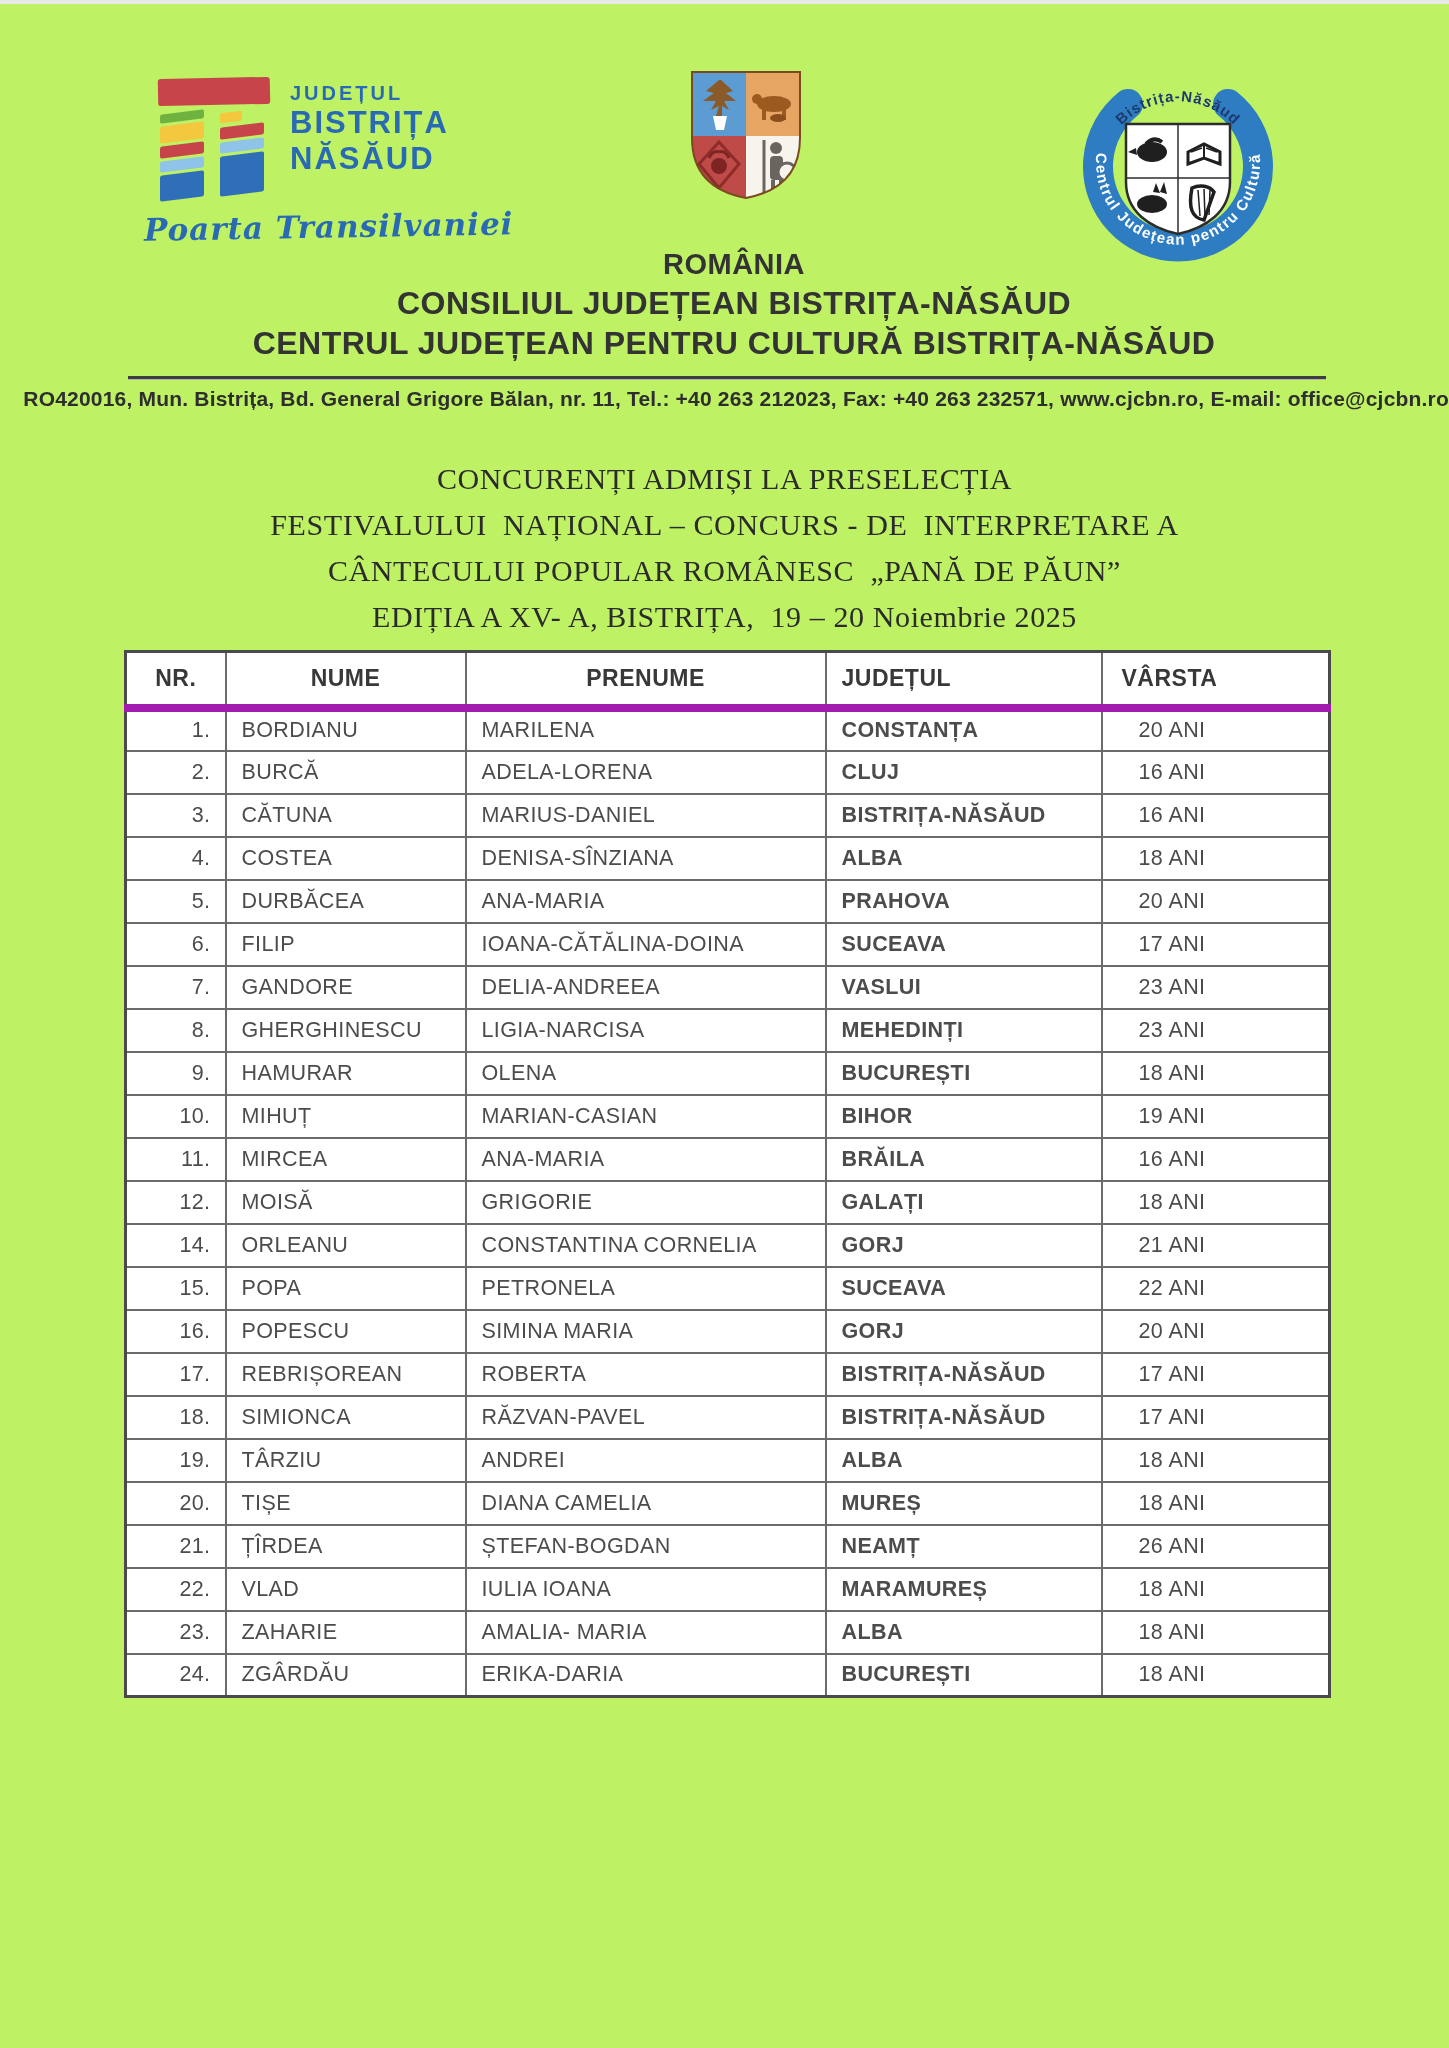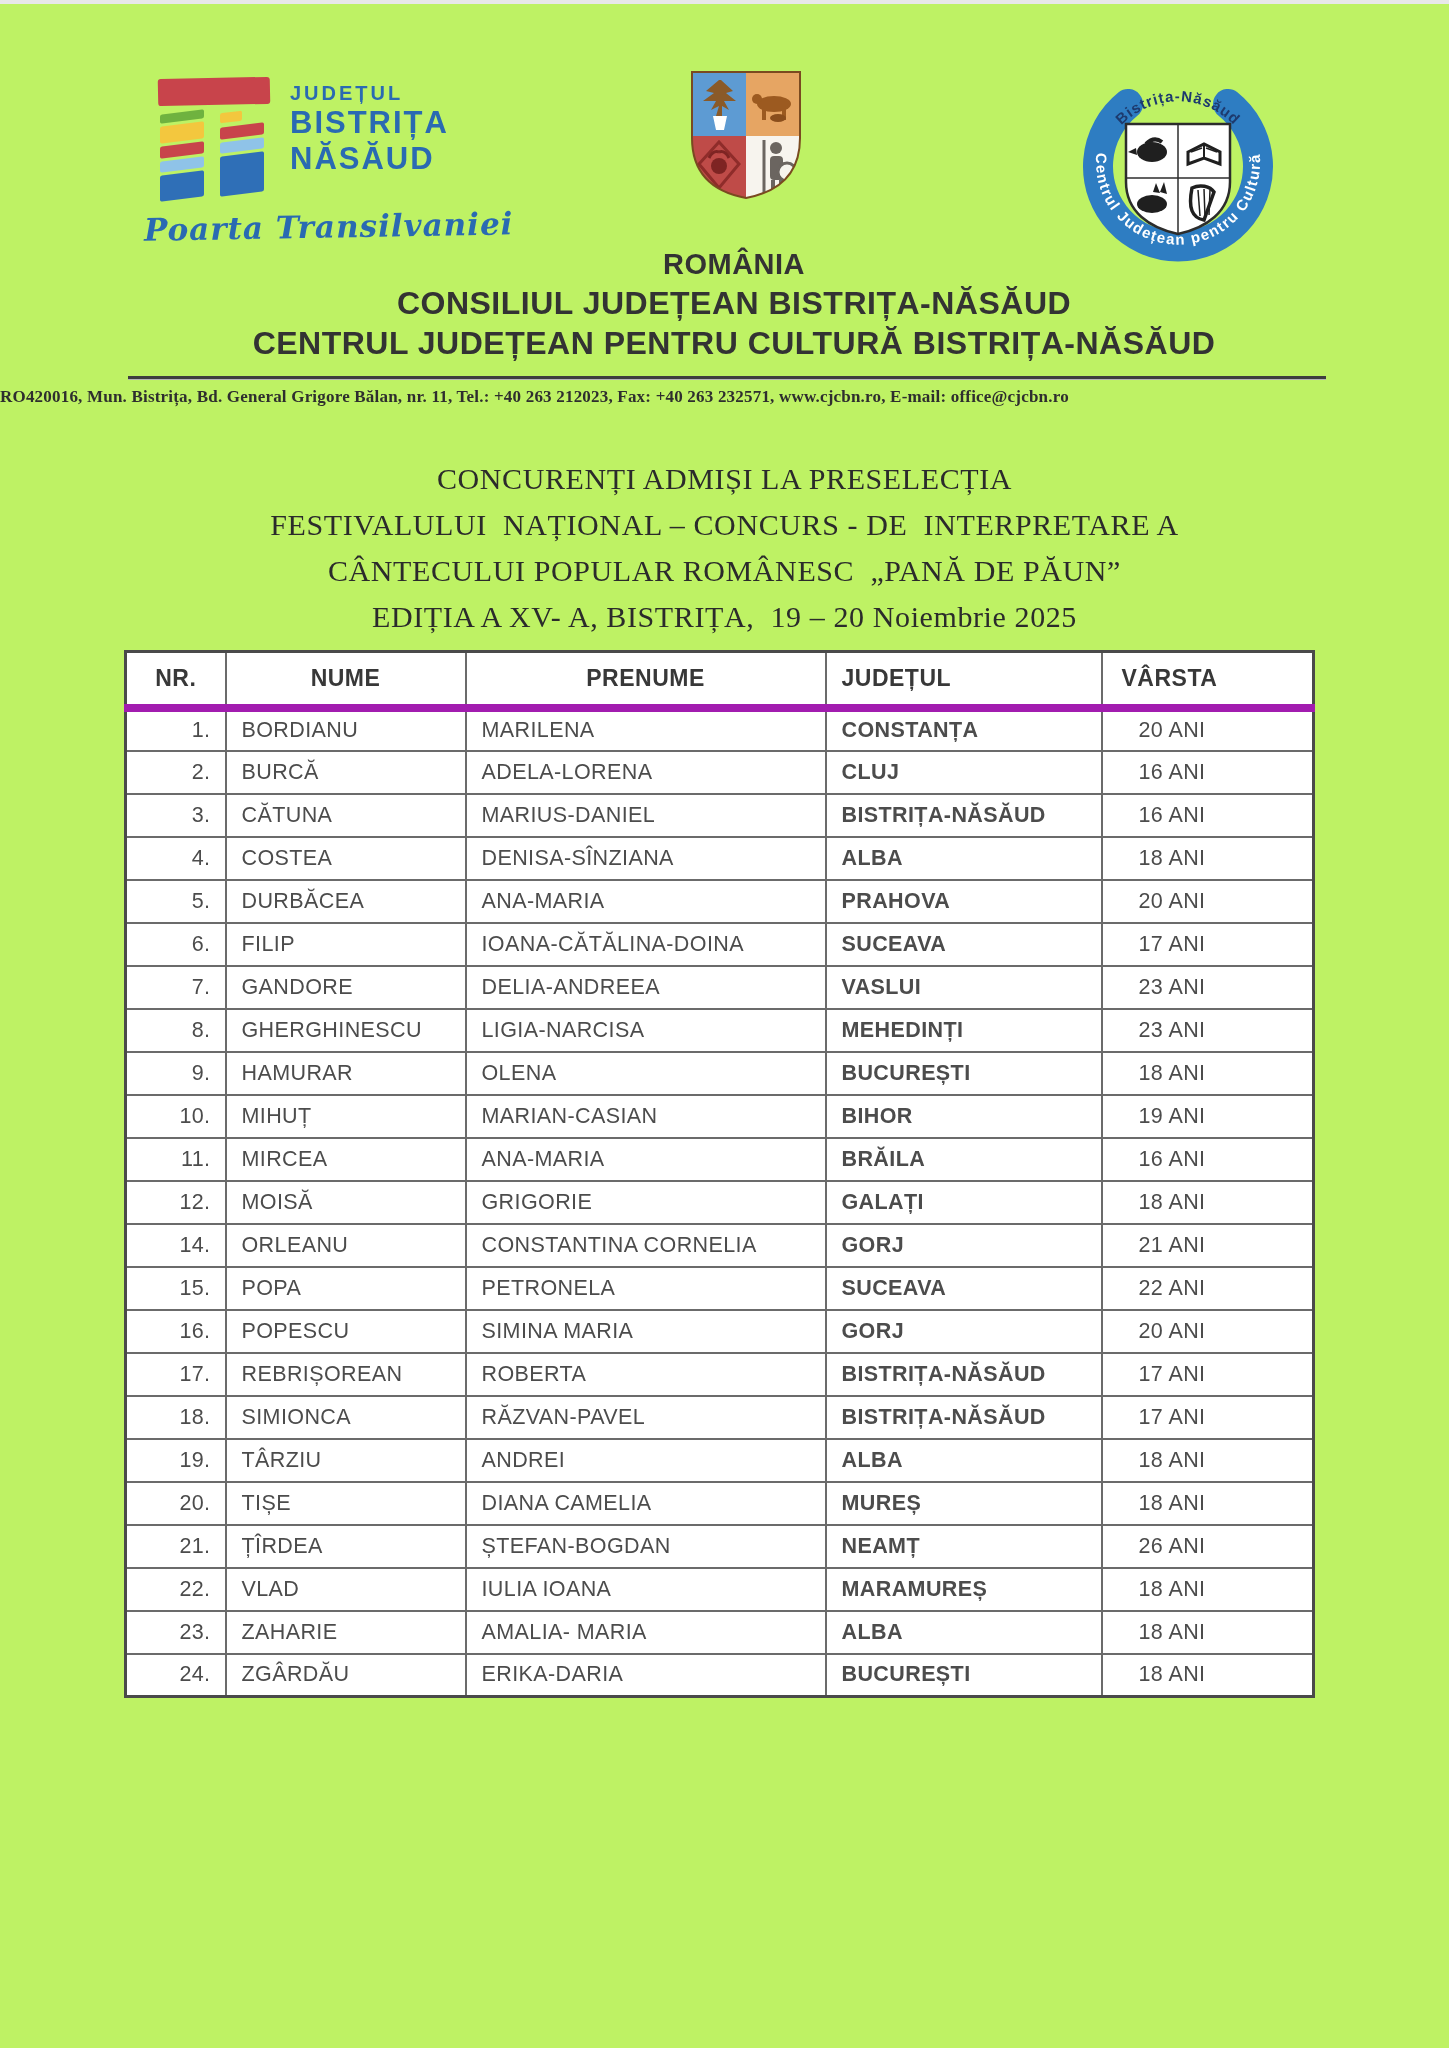--- a/index.html
+++ b/index.html
@@ -37,22 +37,22 @@
   
   .h-country, .h-org1, .h-org2 {
     position:absolute; left:0; width:100%; text-align:center;
     font-weight:700; color:#333333; letter-spacing:0.5px;padding-left:19px;
   }
   .h-country { top:244px; font-size:29px; }
   .h-org1    { top:281px; font-size:32px; }
   .h-org2    { top:321px; font-size:32px; }
   .rule { position:absolute; top:372px; left:128px; width:1198px; height:4px;
     border-top:3px solid #3e3e3e; border-bottom:1px solid #b5b5b5; }
-  .contact { position:absolute; top:383px; left:0; width:100%; text-align:left;
-    font-size:17px; font-weight:700; color:#2e2e2e; letter-spacing:0.2px;font-family:Liberation Serif, serif; }
+  .contact { position:absolute; top:383px; left:0; width:100%; text-align:right;
+    font-size:21px; font-weight:700; color:#2e2e2e; letter-spacing:0.2px; }
 
   
   .doc-title { position:absolute; top:452px; left:0; width:100%; text-align:center;
     font-family:"Liberation Serif", serif; font-weight:400; color:#2b2b2b;
     font-size:30px; line-height:46px; letter-spacing:0.6px; }
   .doc-title div { white-space:pre-wrap; }
 
   
   table.contest { position:absolute; top:646px; left:124px; width:1188px;
     border-collapse:collapse; table-layout:fixed; background:#fff;
@@ -61,21 +61,21 @@
     border:2px solid #6b6b6b; vertical-align:middle;
     overflow:hidden; white-space:nowrap;
   }
   table.contest th { height:56px; font-size:23px; font-weight:700; color:#383838;
     letter-spacing:0.5px; border-bottom:8px solid #a21caf; }
   table.contest td { height:43px; font-size:21.5px; color:#4c4c4c; letter-spacing:0.4px; }
   .c0 { width:100px; }
   .c1 { width:240px; }
   .c2 { width:360px; }
   .c3 { width:276px;font-weight:bold; }
-  .c4 { width:212px; }
+  .c4 { width:228px; }
   td.c0 { text-align:right; padding-right:14px; }
   td.c1, td.c2, td.c3 { text-align:left; padding-left:15px; }
   td.c4 { text-align:left; padding-left:36px; }
   th.c0 { text-align:center; }
   th.c1, th.c2 { text-align:center; }
   th.c3 { text-align:left; padding-left:15px; }
   th.c4 { text-align:left; padding-left:19px; }
 </style>
 </head>
 <body>

